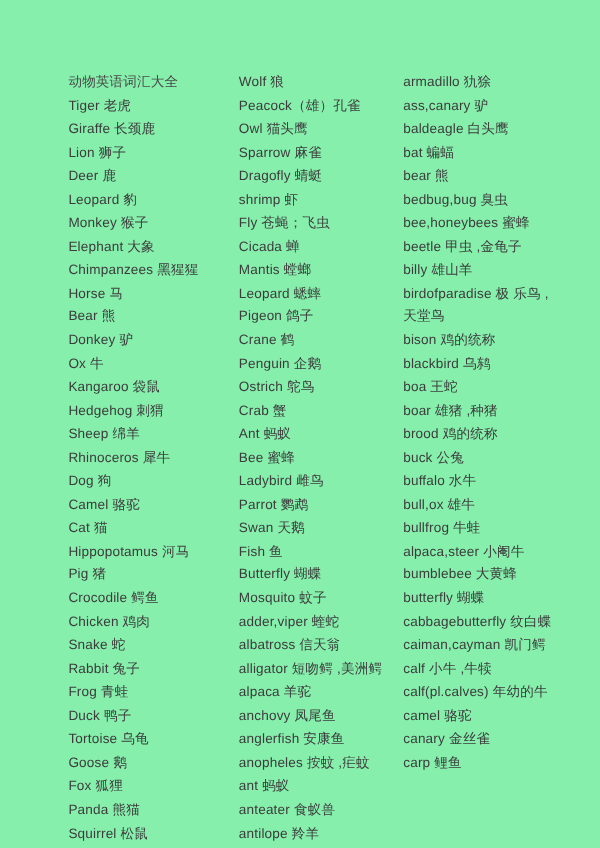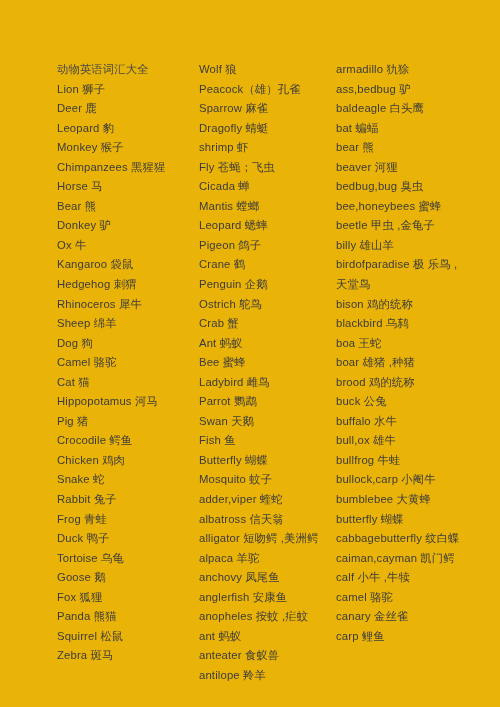--- a/index.html
+++ b/index.html
@@ -13,21 +13,21 @@
     height: 707px;
     overflow: hidden;
     font-family: "Liberation Sans", "DejaVu Sans", sans-serif;
     color: #3a3a3a;
     -webkit-font-smoothing: antialiased;
   }
   .page {
     position: relative;
     width: 500px;
     height: 707px;
-    background: #eab308;
+    background: #86efac;
     box-sizing: border-box;
   }
   .content {
     position: absolute;
     left: 0;
     top: 0;
     width: 500px;
     height: 707px;
   }
   .column {
@@ -52,33 +52,36 @@
   }
 </style>
 </head>
 <body>
 
 <div class="page">
   <div class="content">
 
     <div class="column col-1">
         <div class="entry title">动物英语词汇大全</div>
+        <div class="entry">Tiger 老虎</div>
+        <div class="entry">Giraffe 长颈鹿</div>
         <div class="entry">Lion 狮子</div>
         <div class="entry">Deer 鹿</div>
         <div class="entry">Leopard 豹</div>
         <div class="entry">Monkey 猴子</div>
+        <div class="entry">Elephant 大象</div>
         <div class="entry">Chimpanzees 黑猩猩</div>
         <div class="entry">Horse 马</div>
         <div class="entry">Bear 熊</div>
         <div class="entry">Donkey 驴</div>
         <div class="entry">Ox 牛</div>
         <div class="entry">Kangaroo 袋鼠</div>
         <div class="entry">Hedgehog 刺猬</div>
+        <div class="entry">Sheep 绵羊</div>
         <div class="entry">Rhinoceros 犀牛</div>
-        <div class="entry">Sheep 绵羊</div>
         <div class="entry">Dog 狗</div>
         <div class="entry">Camel 骆驼</div>
         <div class="entry">Cat 猫</div>
         <div class="entry">Hippopotamus 河马</div>
         <div class="entry">Pig 猪</div>
         <div class="entry">Crocodile 鳄鱼</div>
         <div class="entry">Chicken 鸡肉</div>
         <div class="entry">Snake 蛇</div>
         <div class="entry">Rabbit 兔子</div>
         <div class="entry">Frog 青蛙</div>
@@ -86,20 +89,21 @@
         <div class="entry">Tortoise 乌龟</div>
         <div class="entry">Goose 鹅</div>
         <div class="entry">Fox 狐狸</div>
         <div class="entry">Panda 熊猫</div>
         <div class="entry">Squirrel 松鼠</div>
         <div class="entry">Zebra 斑马</div>
       </div>
     <div class="column col-2">
         <div class="entry">Wolf 狼</div>
         <div class="entry">Peacock（雄）孔雀</div>
+        <div class="entry">Owl 猫头鹰</div>
         <div class="entry">Sparrow 麻雀</div>
         <div class="entry">Dragofly 蜻蜓</div>
         <div class="entry">shrimp 虾</div>
         <div class="entry">Fly 苍蝇；飞虫</div>
         <div class="entry">Cicada 蝉</div>
         <div class="entry">Mantis 螳螂</div>
         <div class="entry">Leopard 蟋蟀</div>
         <div class="entry">Pigeon 鸽子</div>
         <div class="entry">Crane 鹤</div>
         <div class="entry">Penguin 企鹅</div>
@@ -119,44 +123,44 @@
         <div class="entry">alpaca 羊驼</div>
         <div class="entry">anchovy 凤尾鱼</div>
         <div class="entry">anglerfish 安康鱼</div>
         <div class="entry">anopheles 按蚊 ,疟蚊</div>
         <div class="entry">ant 蚂蚁</div>
         <div class="entry">anteater 食蚁兽</div>
         <div class="entry">antilope 羚羊</div>
       </div>
     <div class="column col-3">
         <div class="entry">armadillo 犰狳</div>
-        <div class="entry">ass,bedbug 驴</div>
+        <div class="entry">ass,canary 驴</div>
         <div class="entry">baldeagle 白头鹰</div>
         <div class="entry">bat 蝙蝠</div>
         <div class="entry">bear 熊</div>
-        <div class="entry">beaver 河狸</div>
         <div class="entry">bedbug,bug 臭虫</div>
         <div class="entry">bee,honeybees 蜜蜂</div>
         <div class="entry">beetle 甲虫 ,金龟子</div>
         <div class="entry">billy 雄山羊</div>
         <div class="entry">birdofparadise 极 乐鸟 ,天堂鸟</div>
         <div class="entry">bison 鸡的统称</div>
         <div class="entry">blackbird 乌鸫</div>
         <div class="entry">boa 王蛇</div>
         <div class="entry">boar 雄猪 ,种猪</div>
         <div class="entry">brood 鸡的统称</div>
         <div class="entry">buck 公兔</div>
         <div class="entry">buffalo 水牛</div>
         <div class="entry">bull,ox 雄牛</div>
         <div class="entry">bullfrog 牛蛙</div>
-        <div class="entry">bullock,carp 小阉牛</div>
+        <div class="entry">alpaca,steer 小阉牛</div>
         <div class="entry">bumblebee 大黄蜂</div>
         <div class="entry">butterfly 蝴蝶</div>
         <div class="entry">cabbagebutterfly 纹白蝶</div>
         <div class="entry">caiman,cayman 凯门鳄</div>
         <div class="entry">calf 小牛 ,牛犊</div>
+        <div class="entry">calf(pl.calves) 年幼的牛</div>
         <div class="entry">camel 骆驼</div>
         <div class="entry">canary 金丝雀</div>
         <div class="entry">carp 鲤鱼</div>
       </div>
 
   </div>
 </div>
 
 </body></html>

